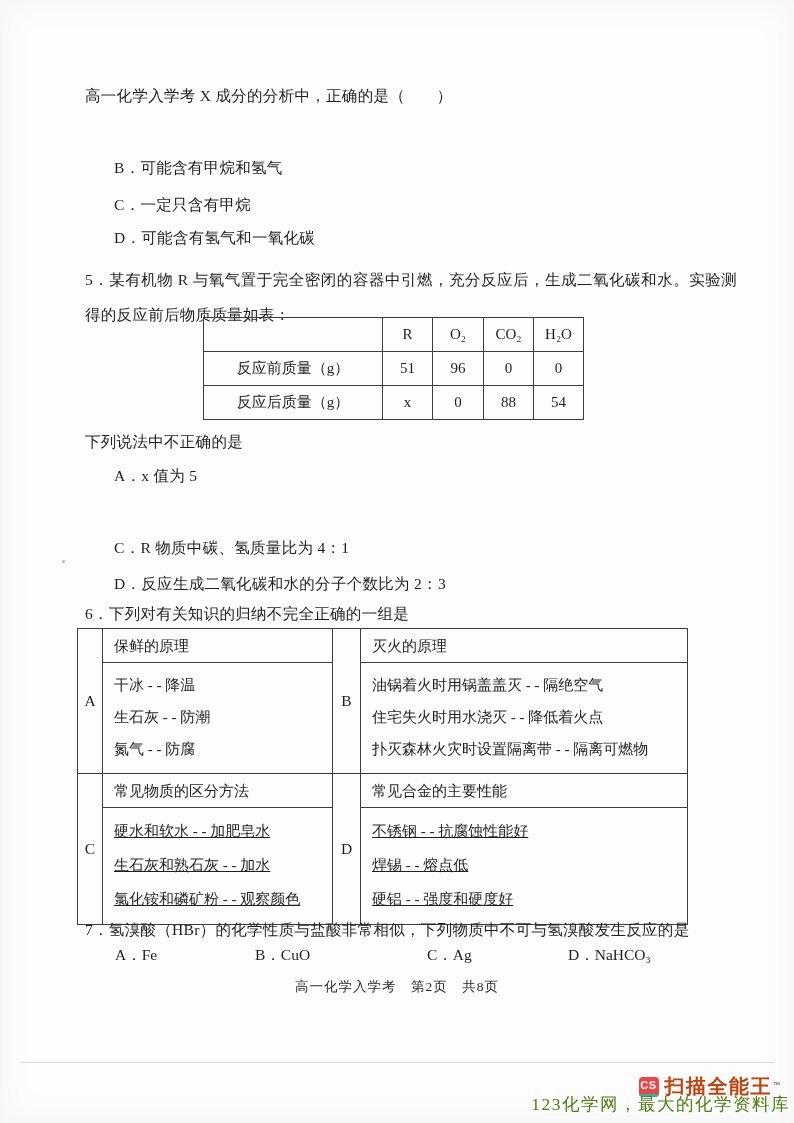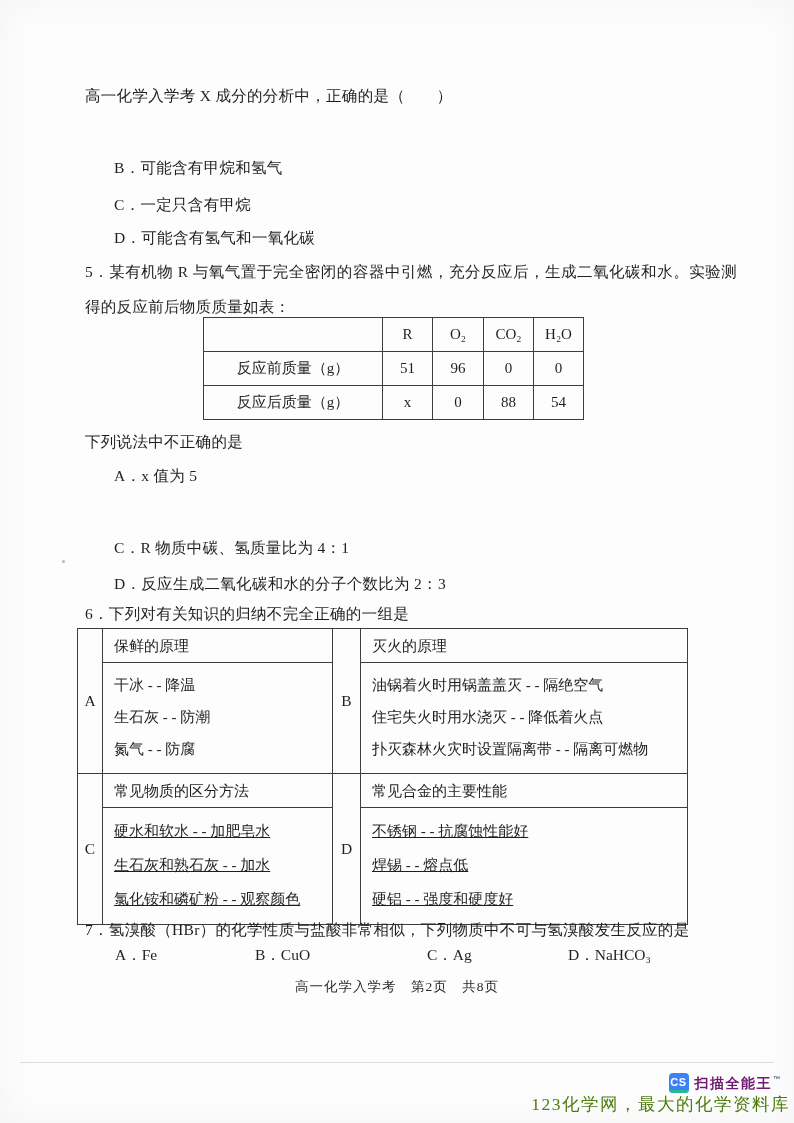--- a/index.html
+++ b/index.html
@@ -68,32 +68,32 @@
     position: absolute; left: 20px; right: 20px; top: 1062px;
     height: 1px; background: #dcdcdc;
   }
   .scanner-brand {
     position: absolute; top: 1073px; right: 14px;
     display: flex; align-items: center; gap: 6px;
     font-family: "Liberation Sans", sans-serif;
   }
   .cs-badge {
     width: 20px; height: 20px; border-radius: 4px;
-    background: #3b82f6; position: relative; overflow: hidden;
+    background: #ef4444; position: relative; overflow: hidden;
     display: flex; align-items: center; justify-content: center;
   }
   .cs-badge span {
     color: #ffffff; font-size: 11px; font-weight: bold; line-height: 1;
     letter-spacing: 0.5px; margin-top: -2px;
   }
   .cs-badge::after {
     content: ""; position: absolute; left: 0; right: 0; bottom: 0; height: 3px;
     background: #27b79b;
   }
-  .scanner-name { font-size: 14px; font-weight: bold; color: #701a75; letter-spacing: 1.5px; }
+  .scanner-name { font-size: 20px; font-weight: bold; color: #c2410c; letter-spacing: 1.5px; }
   .scanner-tm { font-size: 7px; color: #1c2d3d; vertical-align: super; margin-left: 1px; }
   .watermark {
     position: absolute; top: 1092px; right: 4px;
     font-size: 17.5px; color: #4d7c0f; letter-spacing: 1.5px;
     font-family: "Liberation Serif", serif;
   }
   .scan-dot {
     position: absolute; left: 62px; top: 560px; width: 3px; height: 3px;
     background: #b5b5b5; border-radius: 50%;
   }
@@ -101,21 +101,21 @@
 </head>
 <body>
 
 <div class="page">
 
   <div class="line" style="left:85px; top:86px;">高一化学入学考 X 成分的分析中，正确的是（　　）</div>
   <div class="line" style="left:114px; top:158px;">B．可能含有甲烷和氢气</div>
   <div class="line" style="left:114px; top:195px;">C．一定只含有甲烷</div>
   <div class="line" style="left:114px; top:228px;">D．可能含有氢气和一氧化碳</div>
 
-  <div class="para" style="left:85px; top:254px; width:652px;">5．某有机物 R 与氧气置于完全密闭的容器中引燃，充分反应后，生成二氧化碳和水。实验测得的反应前后物质质量如表：</div>
+  <div class="para" style="left:85px; top:262px; width:652px;">5．某有机物 R 与氧气置于完全密闭的容器中引燃，充分反应后，生成二氧化碳和水。实验测得的反应前后物质质量如表：</div>
 
   <table class="mass-table">
     <tbody>
       <tr>
         <td class="c0"></td>
         <td class="c1">R</td>
         <td class="c2">O₂</td>
         <td class="c3">CO₂</td>
         <td class="c4">H₂O</td>
       </tr>

